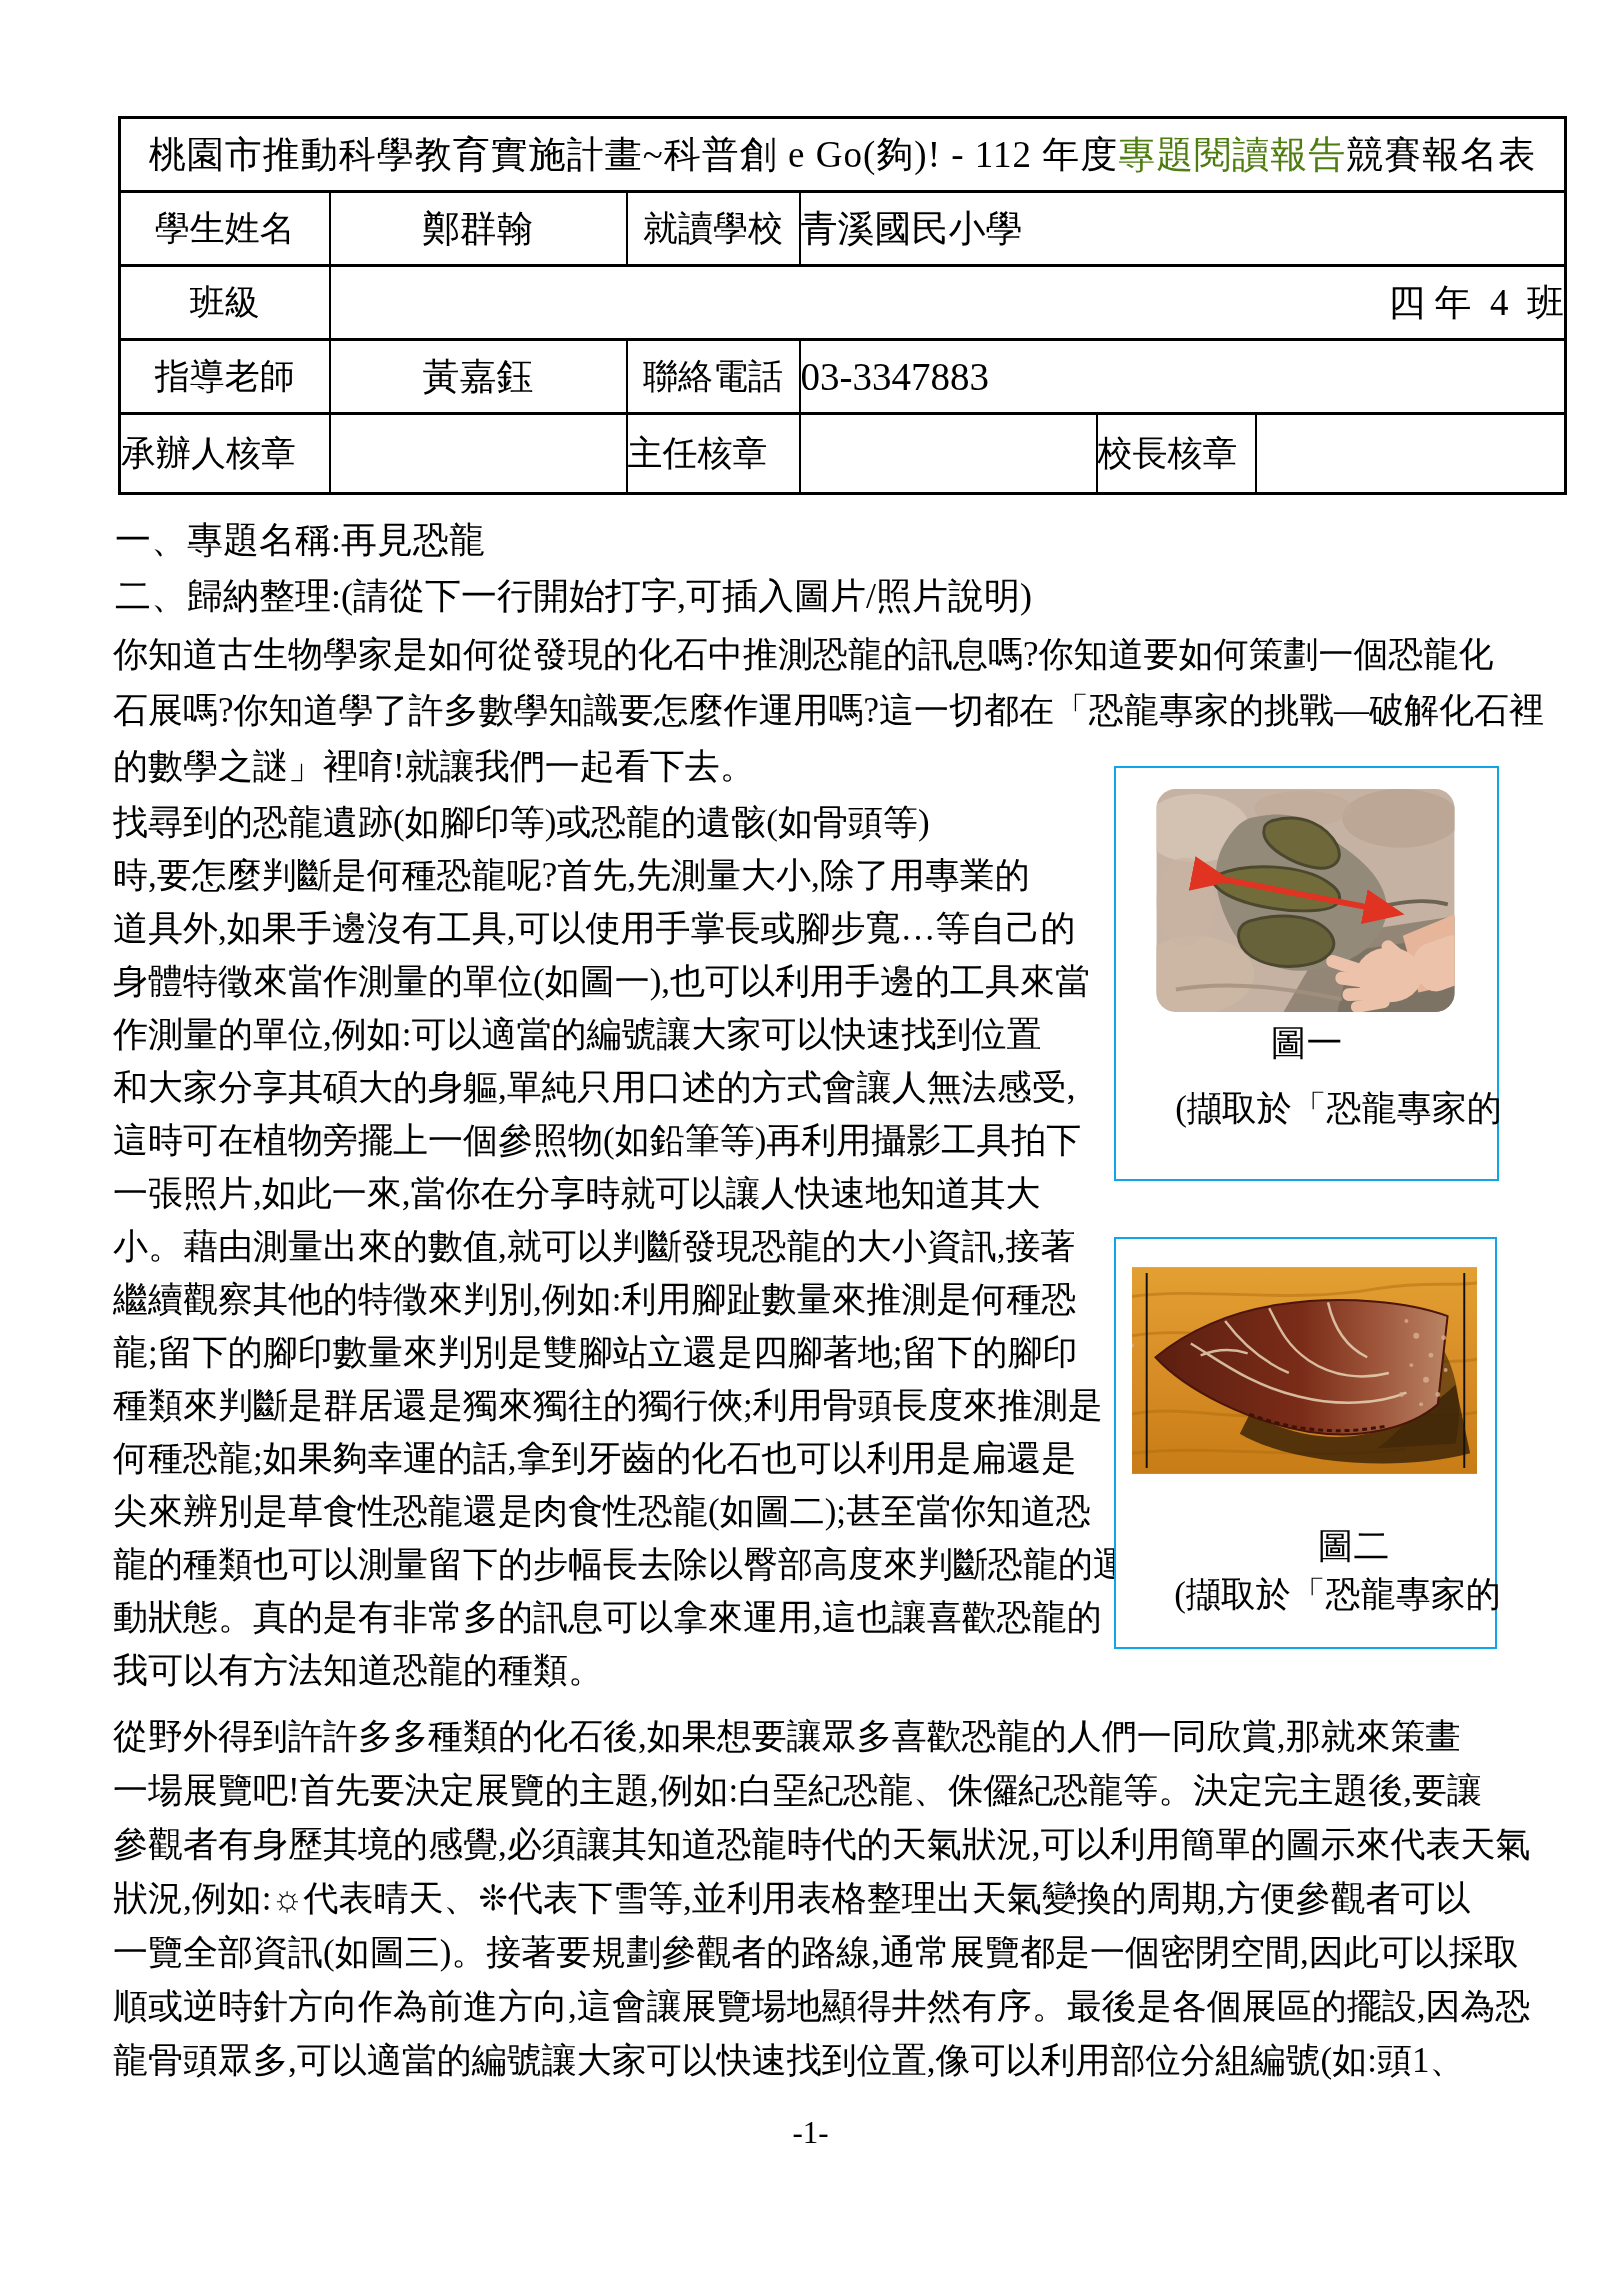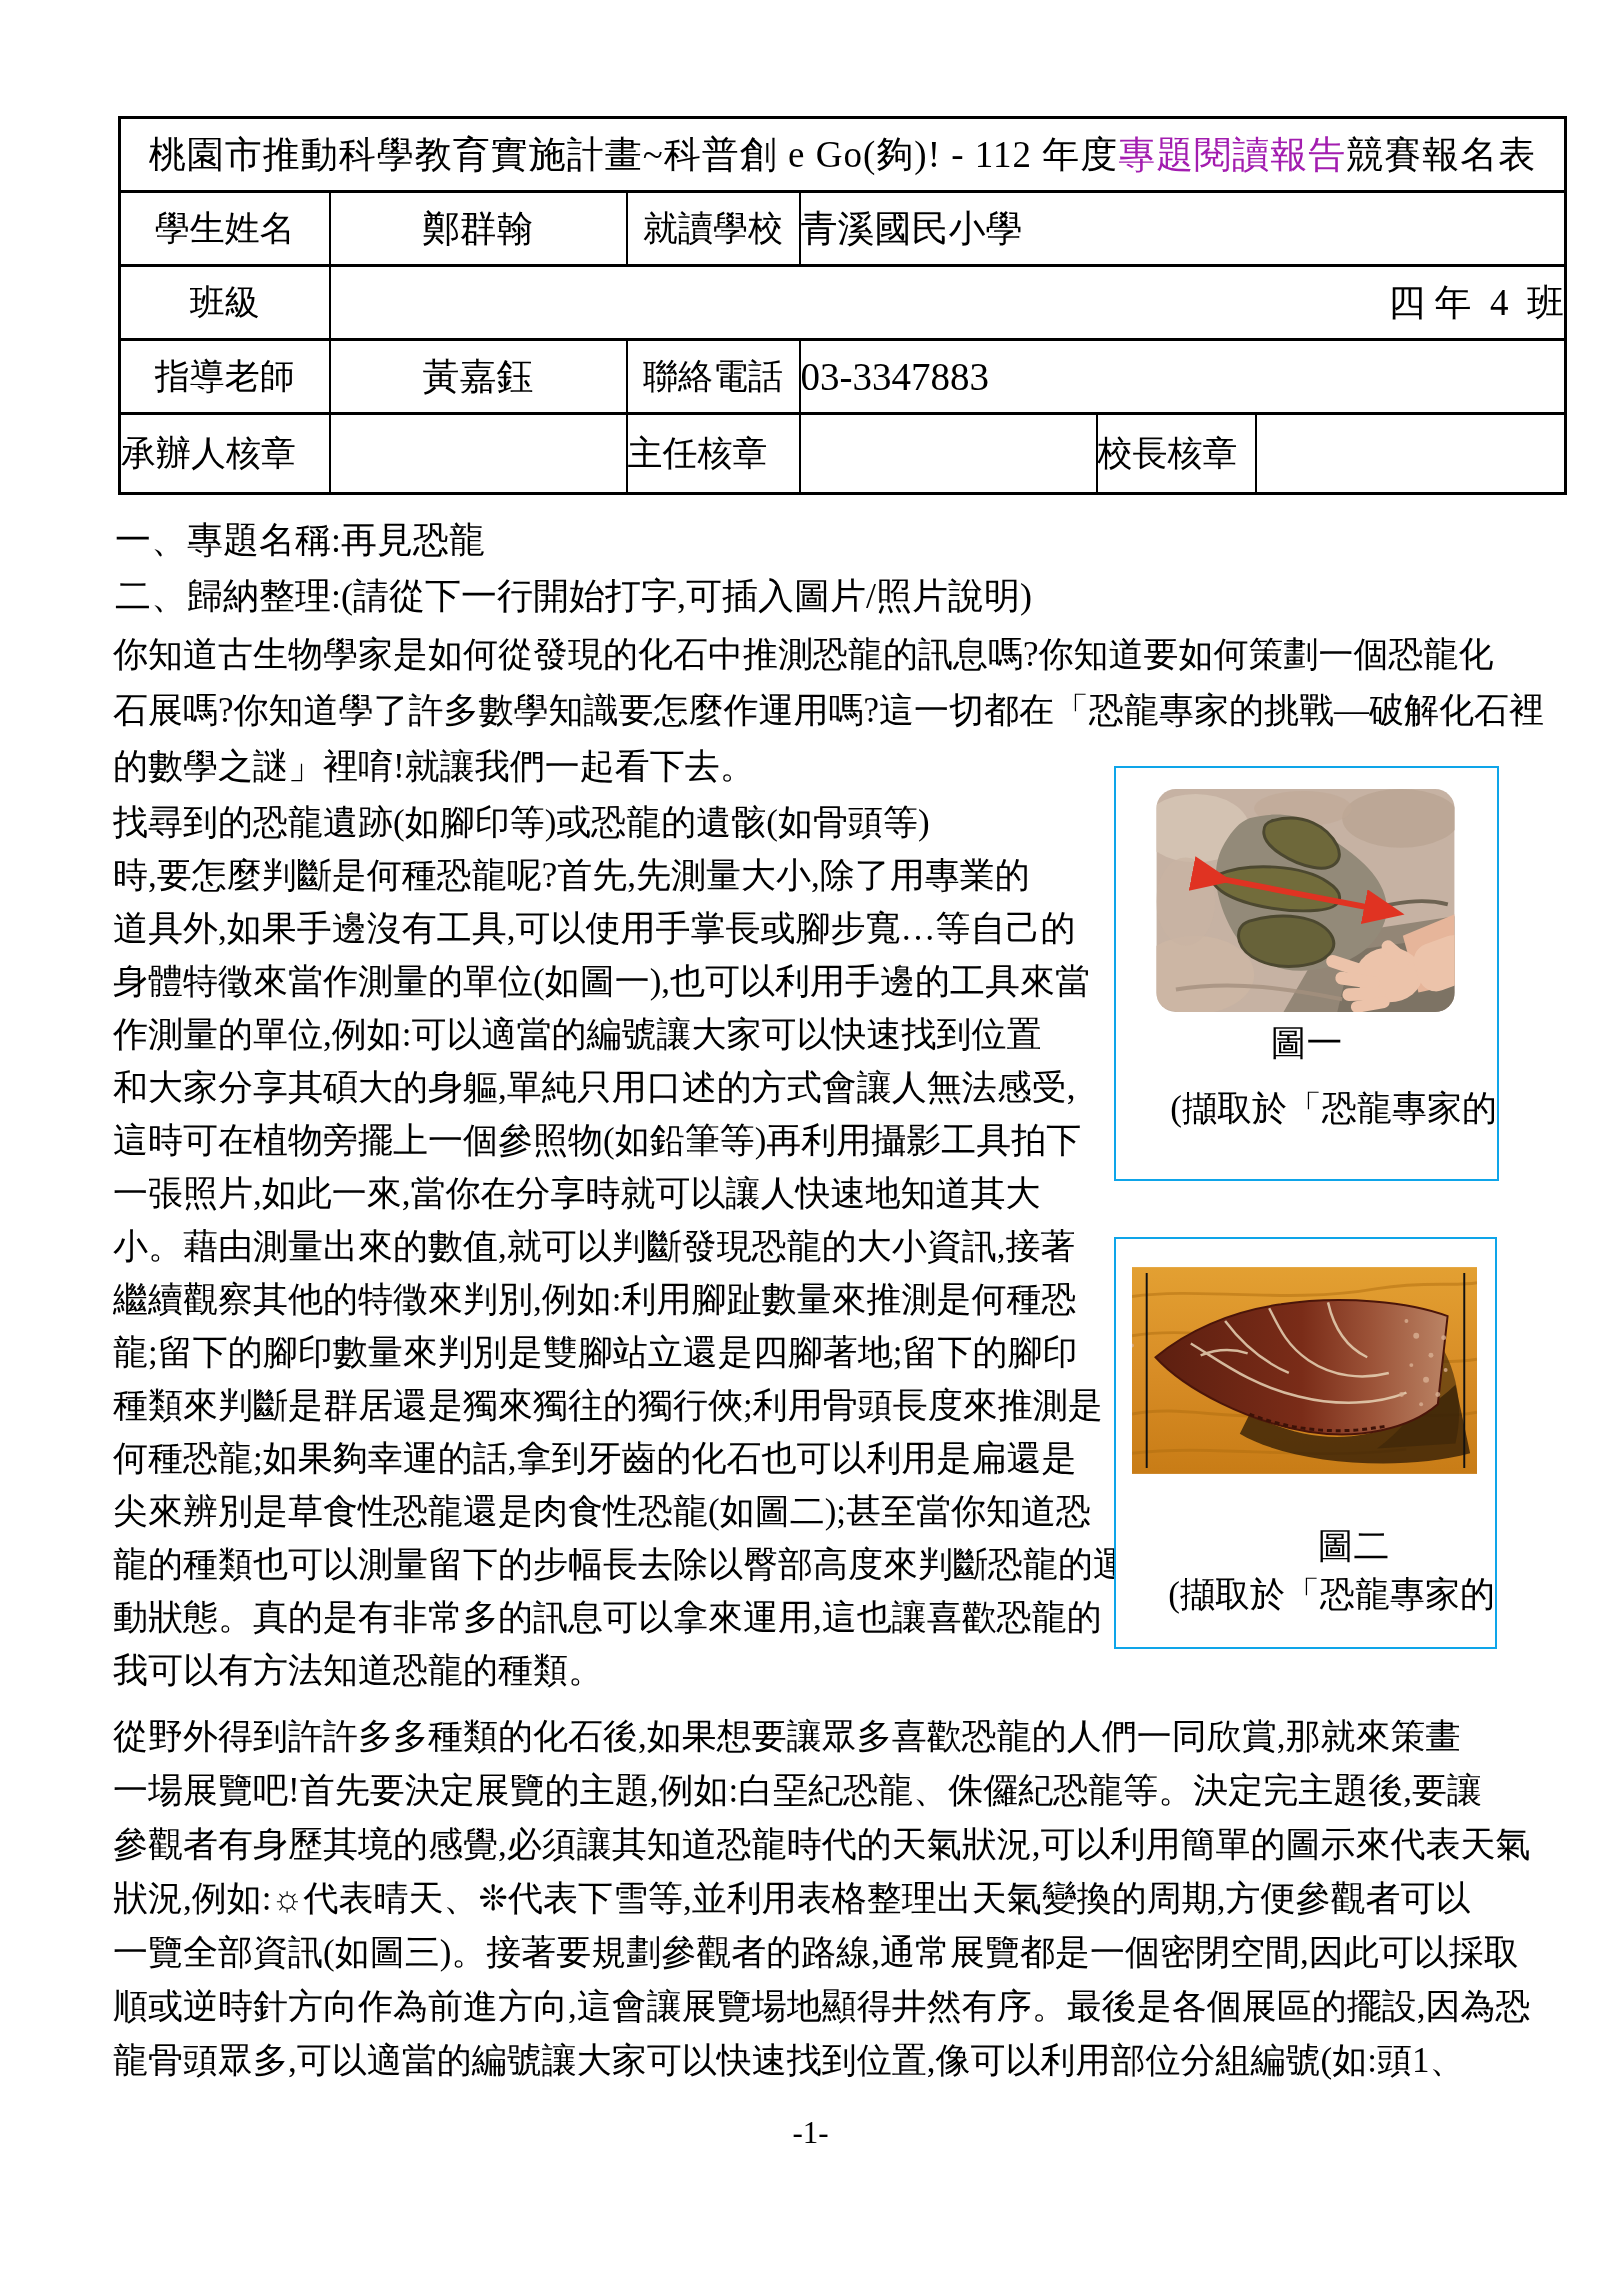--- a/index.html
+++ b/index.html
@@ -22,21 +22,21 @@
   table.form td{
     border:2px solid #000;
     border-top-width:3.9px;
     border-bottom-width:3.9px;
     vertical-align:middle;
     padding:0;
     overflow:hidden;
   }
   table.form{border:3.9px solid #000;}
   .cell-title{text-align:center;font-size:37px;letter-spacing:1px;}
-  .cell-title .red{color:#a21caf;}
+  .cell-title .red{color:#4d7c0f;}
   .cell-label{text-align:center;font-size:35px;}
   .cell-value-center{text-align:center;font-size:37px;}
   .cell-value-left{text-align:left;padding-left:11.8px;font-size:37px;}
   .cell-class{text-align:right;padding-left:86px;font-size:37px;white-space:pre;}
   .cell-phone{text-align:left;padding-left:7.8px;font-size:39px;}
   .cell-seal{text-align:left;padding-left:7.8px;font-size:35px;}
   
   .sec-heading{
     position:absolute;left:115px;
     font-size:36px;line-height:54px;white-space:nowrap;
@@ -62,21 +62,21 @@
   .figbox2{left:1114px;top:1237px;width:379px;height:408px;}
   .fig-photo{position:absolute;display:block;}
   .fig1-photo{left:40px;top:20.6px;}
   .fig2-photo{left:15.7px;top:28px;}
   .fig-caption-title{
     position:absolute;left:0;width:100%;
     text-align:center;font-size:36px;
   }
   .fig-caption-src{
     position:absolute;left:0;width:100%;
-    text-align:right;font-size:35px;white-space:nowrap;
+    text-align:center;font-size:35px;white-space:nowrap;padding-left:32px;
   }
   .figbox1 .fig-caption-title{top:251px;}
   .figbox1 .fig-caption-src{top:317px;}
   .figbox2 .fig-caption-title{top:283px;margin-left:48px;}
   .figbox2 .fig-caption-src{top:332px;}
   
   .pagenum{
     position:absolute;left:0;top:2115px;width:1621px;
     text-align:center;font-size:31px;
   }

